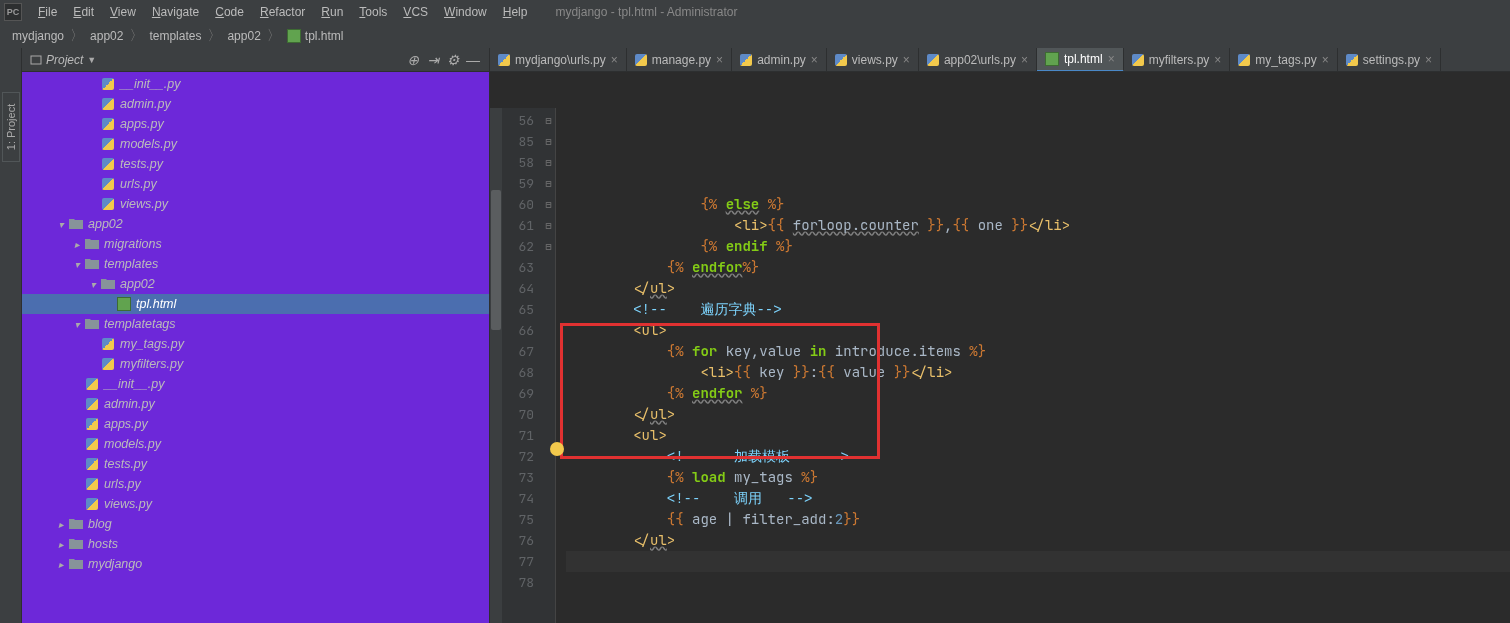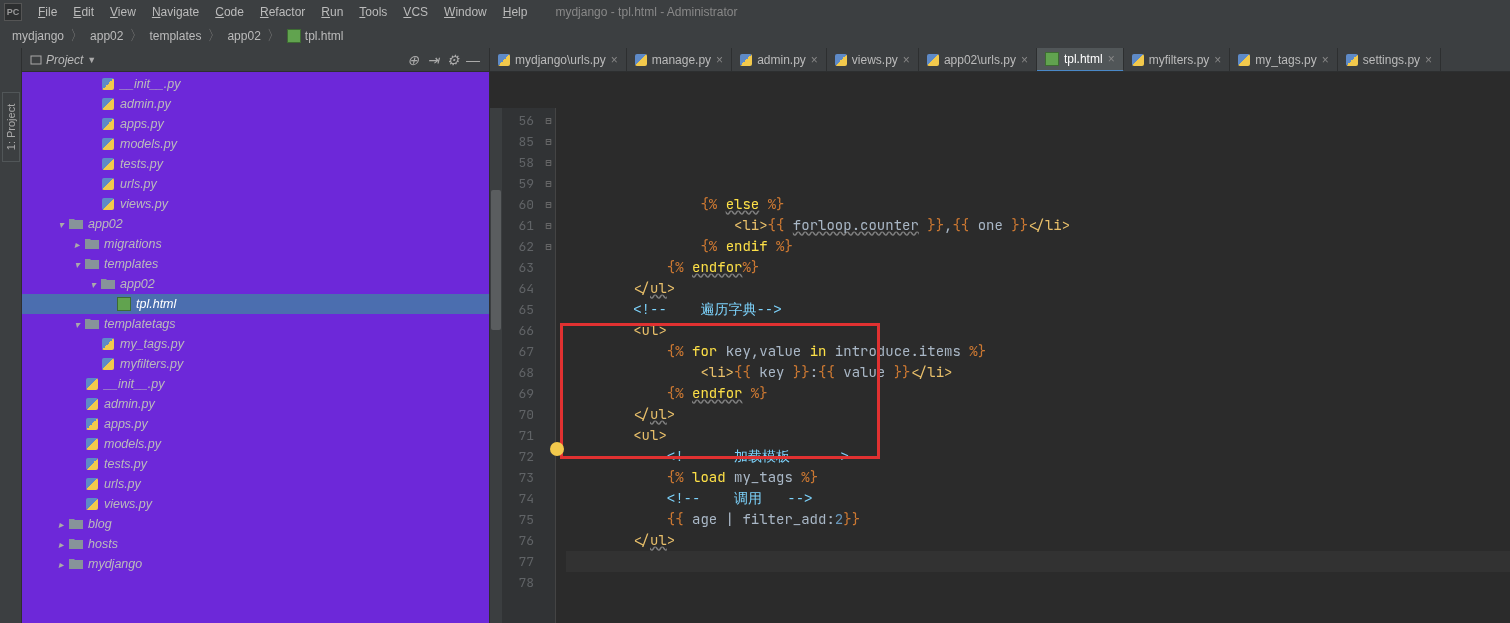--- a/index.html
+++ b/index.html
@@ -185,21 +185,21 @@
     color:#a9b7c6;
     line-height:21px;
     white-space:pre;
     padding-top:2px;
     position:relative;
   }
   .code .line { height:21px; }
   .code .caret-line { background:#323232; }
   .tok-tag      { color:#e8bf6a; }
   .tok-dtag     { color:#cc7832; }
-  .tok-key      { color:#fde047; }
+  .tok-key      { color:#84cc16;font-weight:bold; }
   .tok-comment  { color:#7dd3fc;font-family:Liberation Mono, monospace; }
   .tok-num      { color:#6897bb; }
   .underline-wavy { text-decoration: underline wavy #808080; text-decoration-skip-ink:none; }
   .red-box {
     position:absolute;
     border:3px solid #e03131;
     pointer-events:none;
     left:4px;
     top:215px;
     width:320px;

